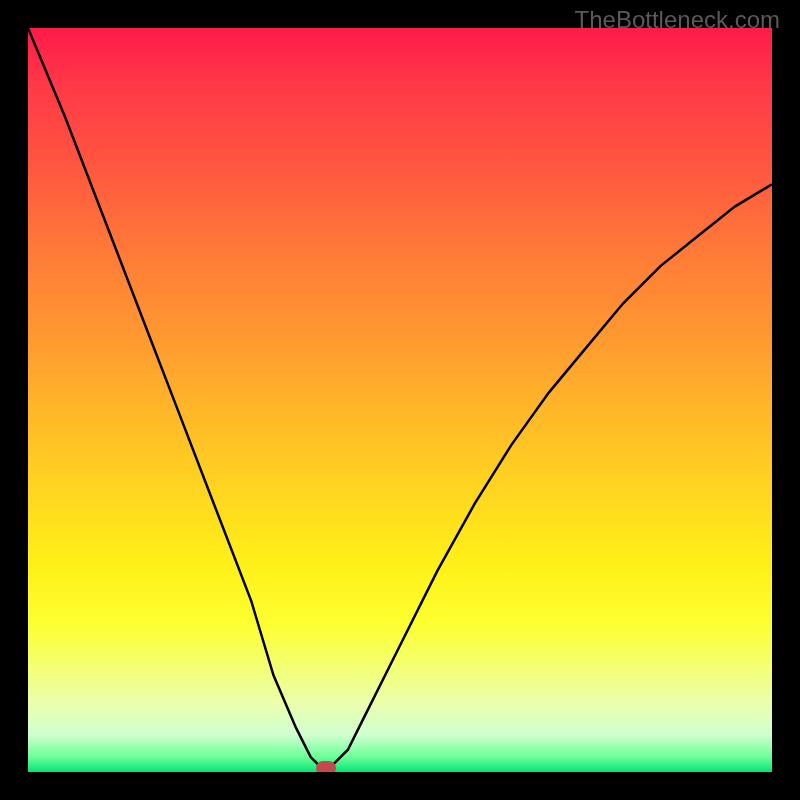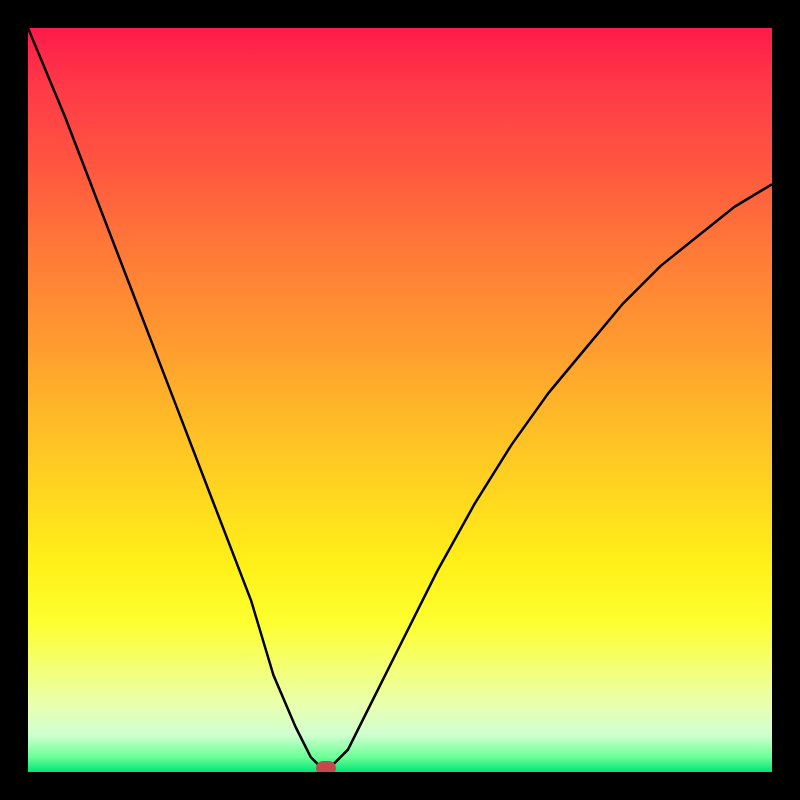--- a/index.html
+++ b/index.html
@@ -62,19 +62,20 @@
     height: 14px;
     background: #c24a4a;
     border-radius: 7px;
     transform: translate(-50%, -50%);
   }
 </style>
 </head>
 <body>
 
 <div class="plot-outer">
+  <div class="watermark">TheBottleneck.com</div>
   <div class="plot-inner">
     <svg id="curve-svg" width="744" height="744">
       <path id="curve-path" d="M0.0 0.0 L37.2 89.3 L74.4 186.0 L111.6 282.7 L148.8 379.4 L186.0 476.2 L223.2 572.9 L245.5 647.3 L267.8 699.4 L282.7 729.1 L293.9 740.3 L301.3 740.3 L319.9 721.7 L334.8 691.9 L372.0 617.5 L409.2 543.1 L446.4 476.2 L483.6 416.6 L520.8 364.6 L558.0 319.9 L595.2 275.3 L632.4 238.1 L669.6 208.3 L706.8 178.6 L744.0 156.2" stroke="#000" stroke-width="2.5" fill="none"></path>
     </svg>
     <div class="marker" id="marker" style="left: 297.6px; top: 740.28px; background: rgb(194, 74, 74);"></div>
   </div>
 </div>
 
 </body></html>

